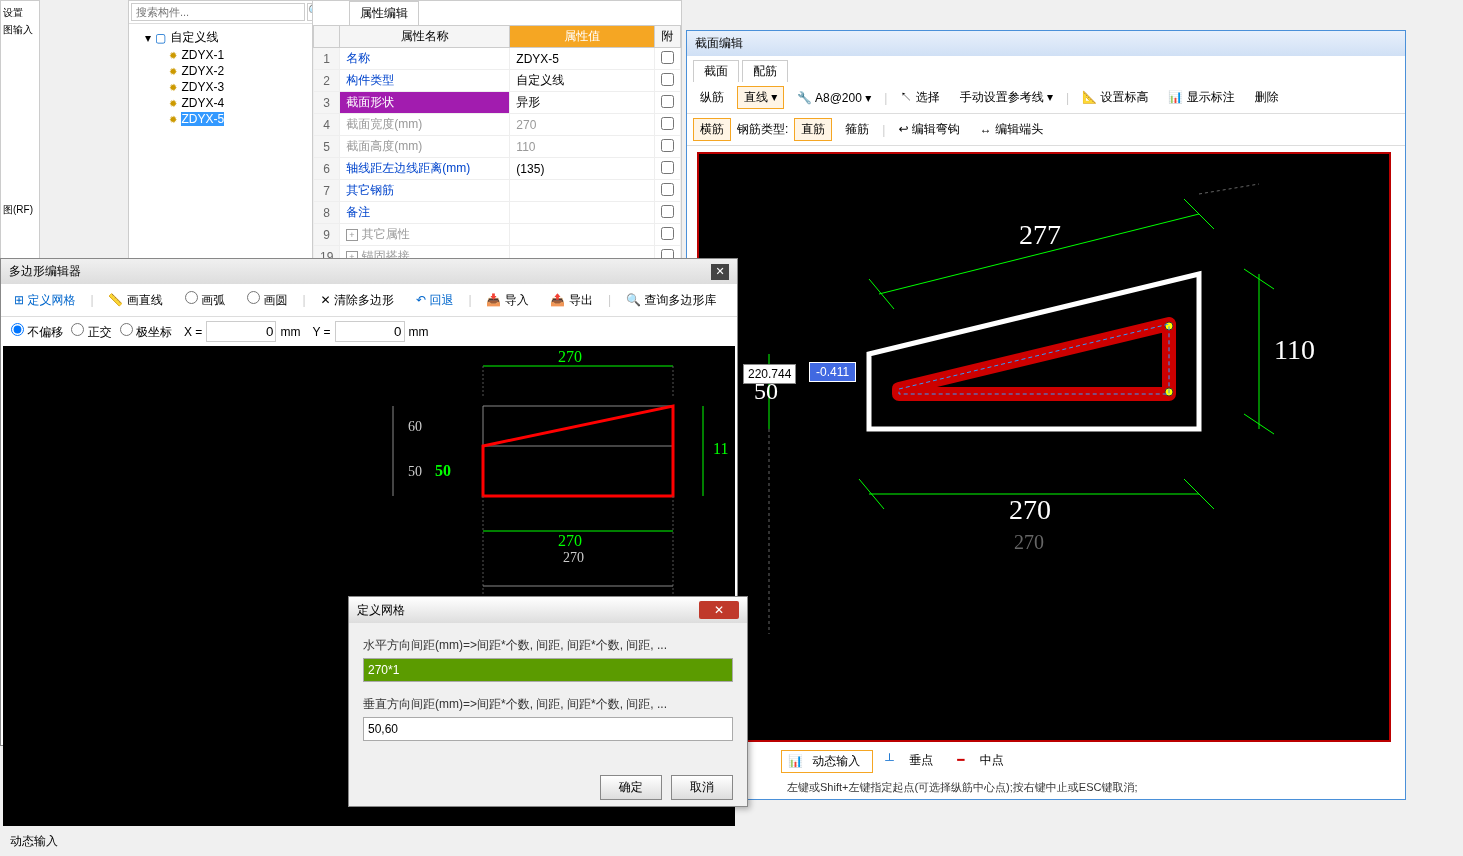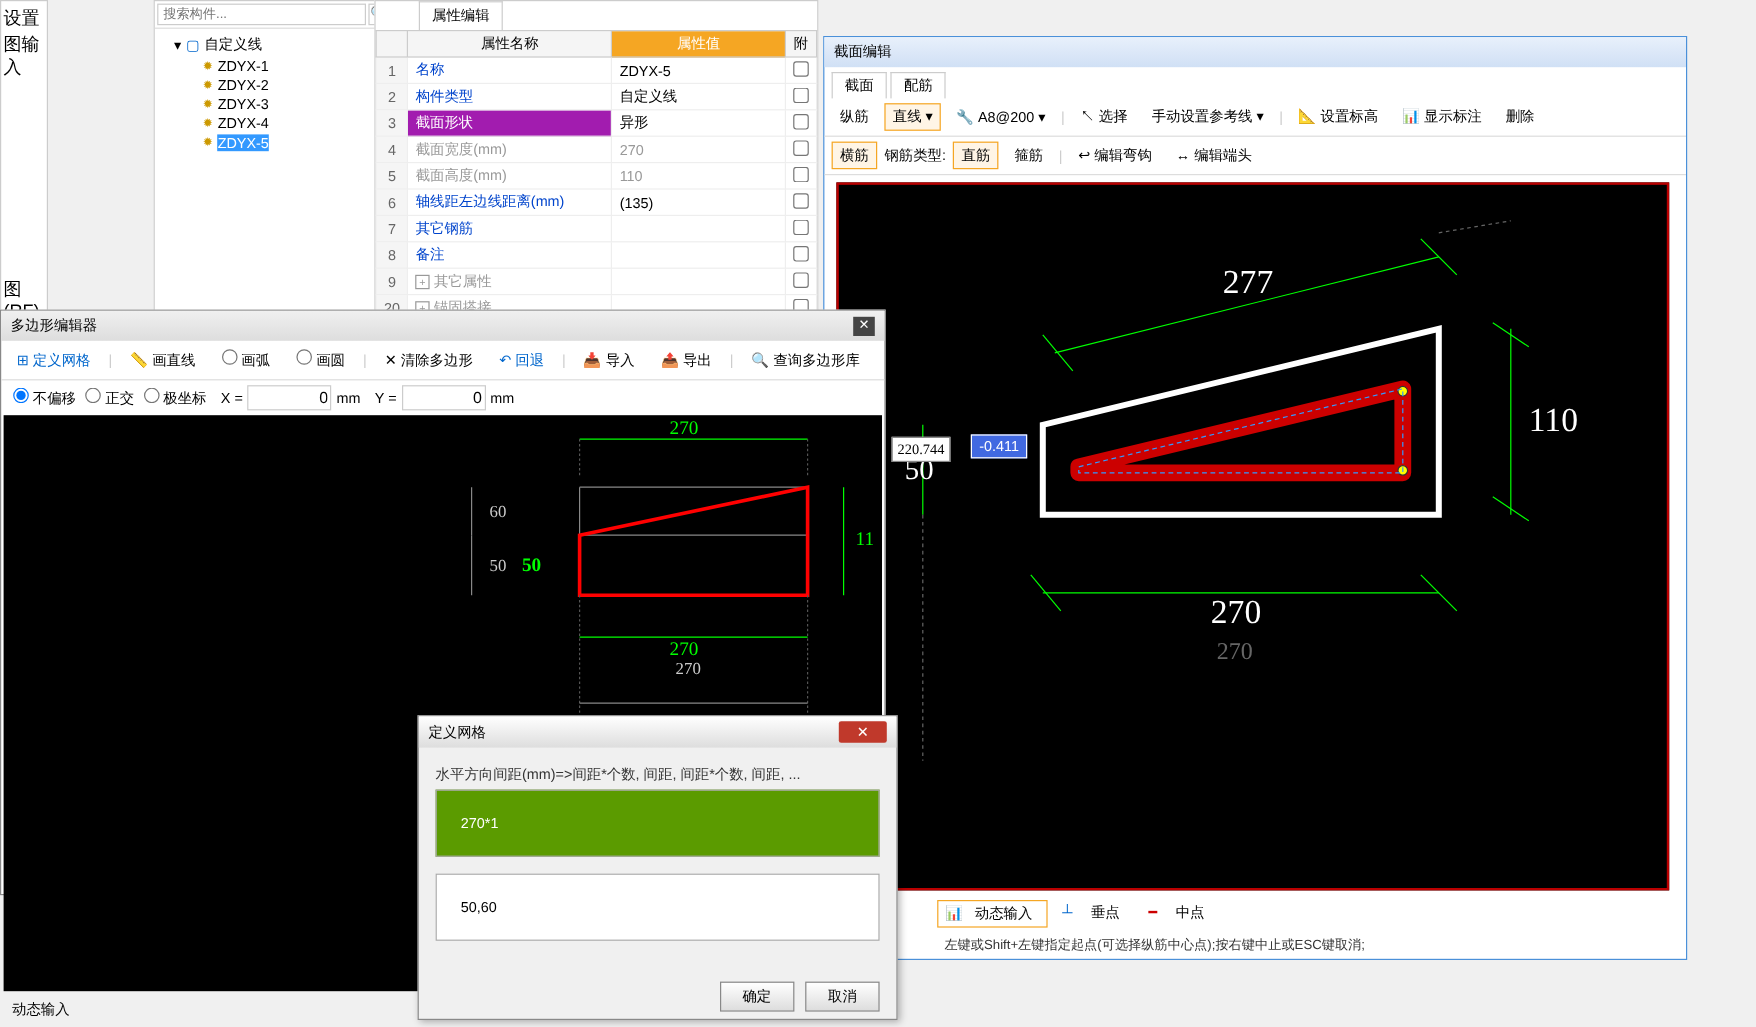--- a/index.html
+++ b/index.html
@@ -1,18 +1,18 @@
 <!DOCTYPE html>
 <html><head>
 <meta charset="utf-8">
 <style>
 * { box-sizing: border-box; margin: 0; padding: 0; }
 body { font-family: "Microsoft YaHei", SimSun, Arial, sans-serif; font-size: 12px; background: #f0f0f0; width: 1463px; height: 856px; overflow: hidden; position: relative; }
 .left-panel { position: absolute; left: 0; top: 0; width: 40px; height: 260px; border: 1px solid #ccc; background: #fff; padding: 2px; }
-.left-panel div { margin: 3px 0; font-size: 15px; }
+.left-panel div { margin: 3px 0; font-size: 10px; }
 .tree-panel { position: absolute; left: 128px; top: 0; width: 200px; height: 260px; border: 1px solid #ccc; background: #fff; }
 .search-box { display: flex; padding: 2px; border-bottom: 1px solid #ddd; }
 .search-box input { flex: 1; border: 1px solid #ccc; padding: 2px 4px; font-size: 11px; }
 .search-box .icon { width: 18px; height: 18px; border: 1px solid #ccc; margin-left: 2px; color: #0aa; text-align: center; }
 .tree { padding: 4px; }
 .tree-node { padding: 1px 0 1px 12px; display: flex; align-items: center; gap: 4px; cursor: pointer; }
 .tree-child { padding-left: 36px; }
 .tree-icon { color: #c90; font-size: 10px; }
 .tree-selected { background: #3399ff; color: #fff; }
 .prop-panel { position: absolute; left: 312px; top: 0; width: 370px; height: 260px; border: 1px solid #ccc; background: #fff; }
@@ -47,27 +47,27 @@
 .poly-toolbar { padding: 4px 6px; border-bottom: 1px solid #ddd; display: flex; align-items: center; gap: 8px; font-size: 12px; flex-wrap: wrap; }
 .coord-bar { padding: 4px 6px; display: flex; align-items: center; gap: 4px; font-size: 12px; }
 .coord-bar input[type=radio] { margin-left: 4px; }
 .coord-bar input.num { width: 70px; border: 1px solid #ccc; padding: 2px; text-align: right; }
 .sketch { background: #000; margin: 0 2px; height: 480px; width: 732px; position: relative; }
 .grid-dialog { position: absolute; left: 348px; top: 596px; width: 400px; border: 1px solid #888; background: #f0f0f0; z-index: 50; box-shadow: 2px 2px 6px rgba(0,0,0,0.3); }
 .grid-title { background: linear-gradient(#fff,#ddd); padding: 4px 8px; display: flex; justify-content: space-between; align-items: center; }
 .grid-title .close2 { background: #c0392b; color: #fff; width: 40px; height: 18px; text-align: center; border-radius: 2px; cursor: pointer; line-height: 18px; }
 .grid-body { padding: 14px; font-size: 12px; }
 .grid-body label { display: block; margin-bottom: 4px; color: #333; }
-.grid-body input { width: 100%; border: 1px solid #aaa; padding: 20px; margin-bottom: 14px; font-size: 12px; }
+.grid-body input { width: 100%; border: 1px solid #aaa; padding: 4px; margin-bottom: 14px; font-size: 12px; }
 .grid-body input.sel { background: #5b9b00; color: #fff; }
 .grid-btns { text-align: right; padding: 6px 14px 6px; }
 .grid-btns button { padding: 3px 18px; margin-left: 6px; border: 1px solid #888; background: linear-gradient(#fff,#ddd); cursor: pointer; font-size: 12px; }
 .status-bottom { position: absolute; left: 0; bottom: 0; padding: 6px 10px; font-size: 12px; }
 .tooltip { position: absolute; background: #4169e1; color: #fff; padding: 2px 6px; font-size: 12px; border: 1px solid #fff; }
-.readout { position: absolute; background: #fff; color: #000; padding: 2px 4px; font-size: 12px; border: 1px solid #888; font-family: Liberation Serif, serif; }
+.readout { position: absolute; background: #fff; color: #000; padding: 2px 4px; font-size: 12px; border: 1px solid #888; }
 </style>
 </head>
 <body>
 
 <div class="left-panel">
   <div>设置</div>
   <div>图输入</div>
   <div style="height:160px"></div>
   <div>图(RF)</div>
 </div>
@@ -168,21 +168,21 @@
           <td></td>
           <td class="chk"><input type="checkbox" style=""></td>
         </tr>
         <tr>
           <td class="num">9</td>
           <td class="name gray"><span style="border:1px solid #999;padding:0 2px;font-size:9px;margin-right:4px">+</span>其它属性</td>
           <td class="gray"></td>
           <td class="chk"><input type="checkbox" style=""></td>
         </tr>
         <tr>
-          <td class="num">20</td>
+          <td class="num">19</td>
           <td class="name gray"><span style="border:1px solid #999;padding:0 2px;font-size:9px;margin-right:4px">+</span>锚固搭接</td>
           <td class="gray"></td>
           <td class="chk"><input type="checkbox" style=""></td>
         </tr>
         <tr>
           <td class="num">33</td>
           <td class="name gray"><span style="border:1px solid #999;padding:0 2px;font-size:9px;margin-right:4px">+</span>显示样式</td>
           <td class="gray"></td>
           <td class="chk"><input type="checkbox" style=""></td>
         </tr>
@@ -328,20 +328,21 @@
 </div>
 
 <div class="grid-dialog">
   <div class="grid-title">
     <span>定义网格</span>
     <span class="close2">✕</span>
   </div>
   <div class="grid-body">
     <label>水平方向间距(mm)=&gt;间距*个数, 间距, 间距*个数, 间距, ...</label>
     <input class="sel" value="270*1" style="">
+    <label>垂直方向间距(mm)=&gt;间距*个数, 间距, 间距*个数, 间距, ...</label>
     <input value="50,60" style="">
   </div>
   <div class="grid-btns">
     <button>确定</button>
     <button>取消</button>
   </div>
 </div>
 
 <div class="status-bottom">动态输入</div>
 

